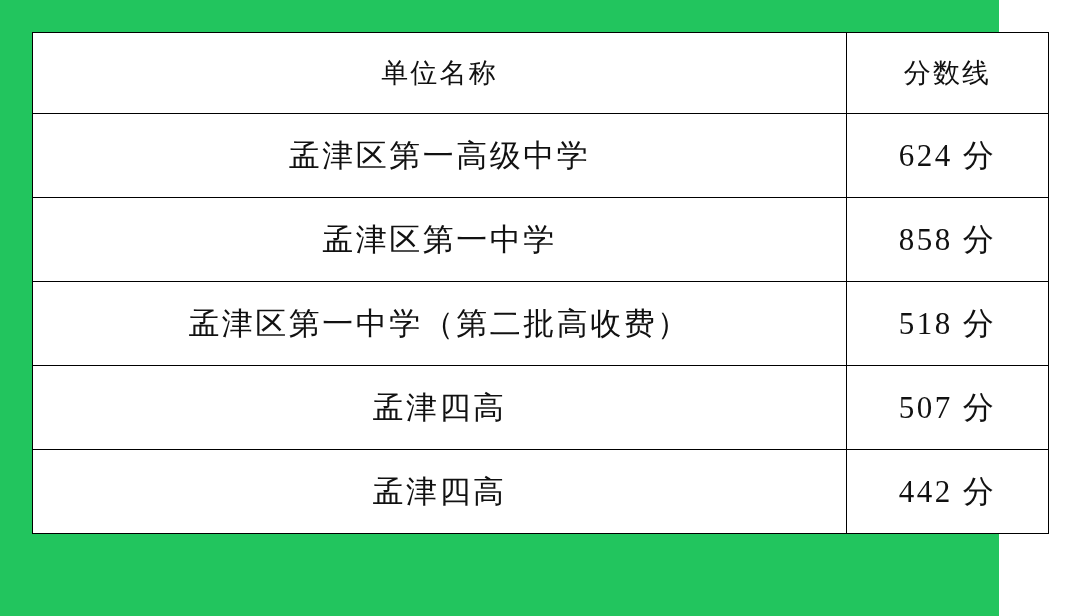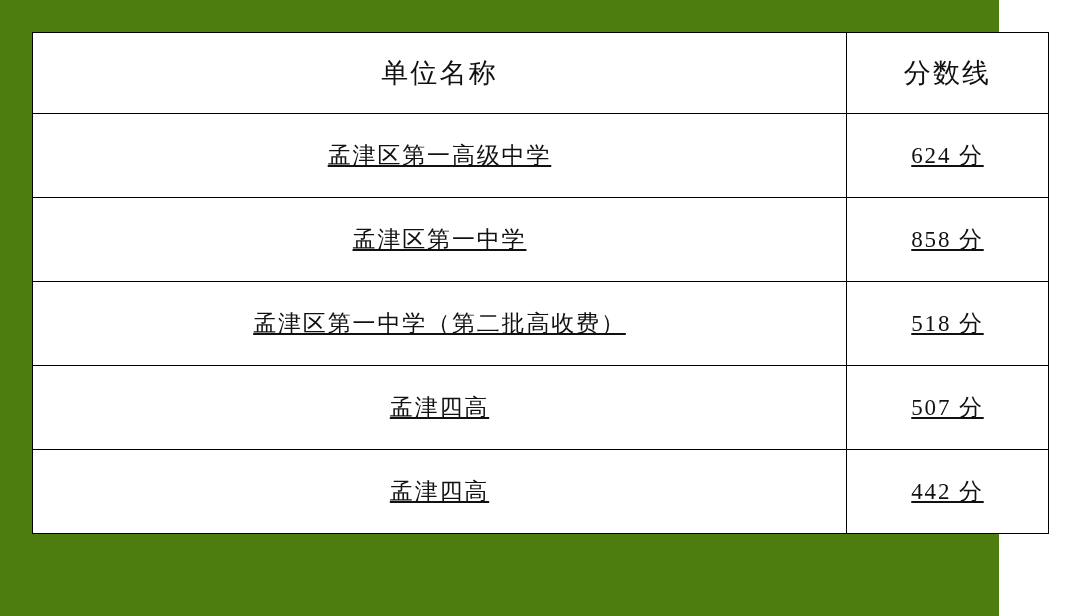--- a/index.html
+++ b/index.html
@@ -11,21 +11,21 @@
     width: 1080px;
     height: 616px;
     font-family: "Liberation Serif", serif;
     color: #111111;
     overflow: hidden;
   }
   .page {
     position: relative;
     width: 999px;
     height: 616px;
-    background: #4d7c0f;
+    background: #22c55e;
   }
   .table-wrap {
     position: absolute;
     left: 32px;
     top: 32px;
     width: 1016px;
   }
   table.score-table {
     border-collapse: collapse;
     table-layout: fixed;
@@ -42,22 +42,21 @@
     font-weight: normal;
     font-family: "Liberation Serif", serif;
     letter-spacing: 0.08em;
   }
   table.score-table th {
     height: 78px;
     font-size: 27px;
   }
   table.score-table td {
     height: 81px;
-    font-size: 23px;
-    text-decoration: underline;
+    font-size: 31px;
   }
   td.score-cell, th.score-head {
     letter-spacing: 0.04em;
   }
   .nowrap { white-space: nowrap; }
 </style>
 </head>
 <body>
 
 <div class="page">

